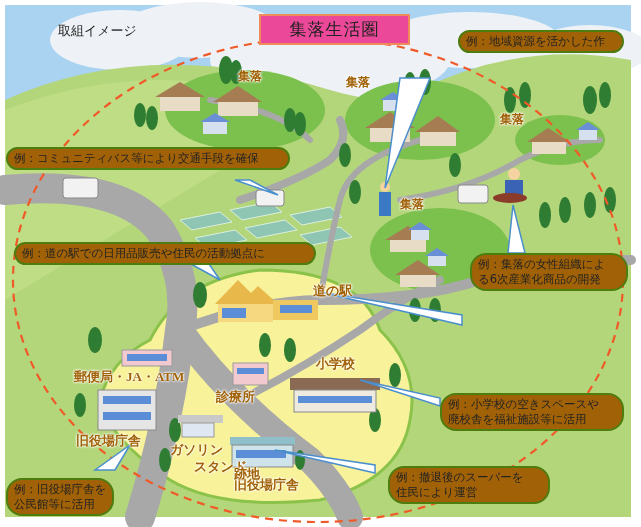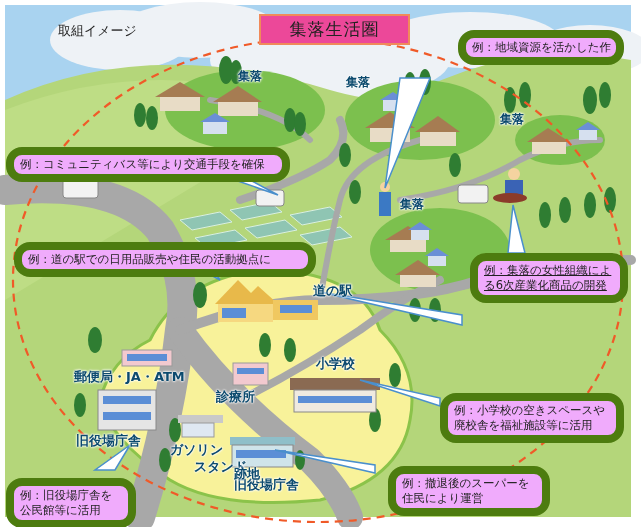--- a/index.html
+++ b/index.html
@@ -1,28 +1,29 @@
 <!DOCTYPE html>
 <html><head>
 <meta charset="utf-8">
 <style>
   html, body { margin: 0; padding: 0; background: #ffffff; }
   body { width: 641px; height: 527px; position: relative; overflow: hidden;
          font-family: "DejaVu Sans", "Liberation Sans", sans-serif; }
   #stage { position: absolute; left: 0; top: 0; width: 641px; height: 527px; }
   svg.scene { position: absolute; left: 0; top: 0; }
   .callout {
-    position: absolute; background: #f0abfc; border: 8px solid #4d7c0f;
+    position: absolute; background: #a16207; border: 2px solid #4d7c0f;
     border-radius: 16px; color: #222; font-size: 11.5px; line-height: 15px;
     padding: 2px 6px; box-sizing: border-box; white-space: nowrap; z-index: 5;
   }
   .label {
-    position: absolute; font-weight: bold; color: #0c4a6e; font-size: 12px;
+    position: absolute; font-weight: bold; color: #a16207; font-size: 12px;
     z-index: 4; white-space: nowrap;
     text-shadow: 0 0 2px #fff, 0 0 2px #fff, 0 0 3px #fff;
+    font-family: Liberation Serif, serif;
   }
   .label.big { font-size: 13px; }
   .heading {
     position: absolute; left: 58px; top: 22px; font-size: 13px; color: #222;
     z-index: 4; white-space: nowrap;
   }
   .title-box {
     position: absolute; left: 259px; top: 14px; width: 151px; height: 31px;
     background: #ec4899; border: 2px solid #f08a5a; box-sizing: border-box;
     font-size: 17px; color: #222; text-align: center; line-height: 27px; z-index: 6;
@@ -244,32 +245,32 @@
   </div>
 
   <div class="callout" style="left:6px;top:147px;width:284px;">
     <div>例：コミュニティバス等により交通手段を確保</div>
   </div>
 
   <div class="callout" style="left:14px;top:242px;width:302px;">
     <div>例：道の駅での日用品販売や住民の活動拠点に</div>
   </div>
 
-  <div class="callout" style="left:470px;top:253px;width:158px;text-decoration:underline;">
+  <div class="callout" style="left:470px;top:253px;width:158px;">
     <div>例：集落の女性組織によ</div>
     <div>る6次産業化商品の開発</div>
   </div>
 
 
   <div class="callout" style="left:440px;top:393px;width:184px;">
     <div>例：小学校の空きスペースや</div>
     <div>廃校舎を福祉施設等に活用</div>
   </div>
 
-  <div class="callout" style="left:6px;top:478px;width:130px;">
+  <div class="callout" style="left:6px;top:478px;width:108px;">
     <div>例：旧役場庁舎を</div>
     <div>公民館等に活用</div>
   </div>
 
   <div class="callout" style="left:388px;top:466px;width:162px;">
     <div>例：撤退後のスーパーを</div>
     <div>住民により運営</div>
   </div>
 </div>
 

